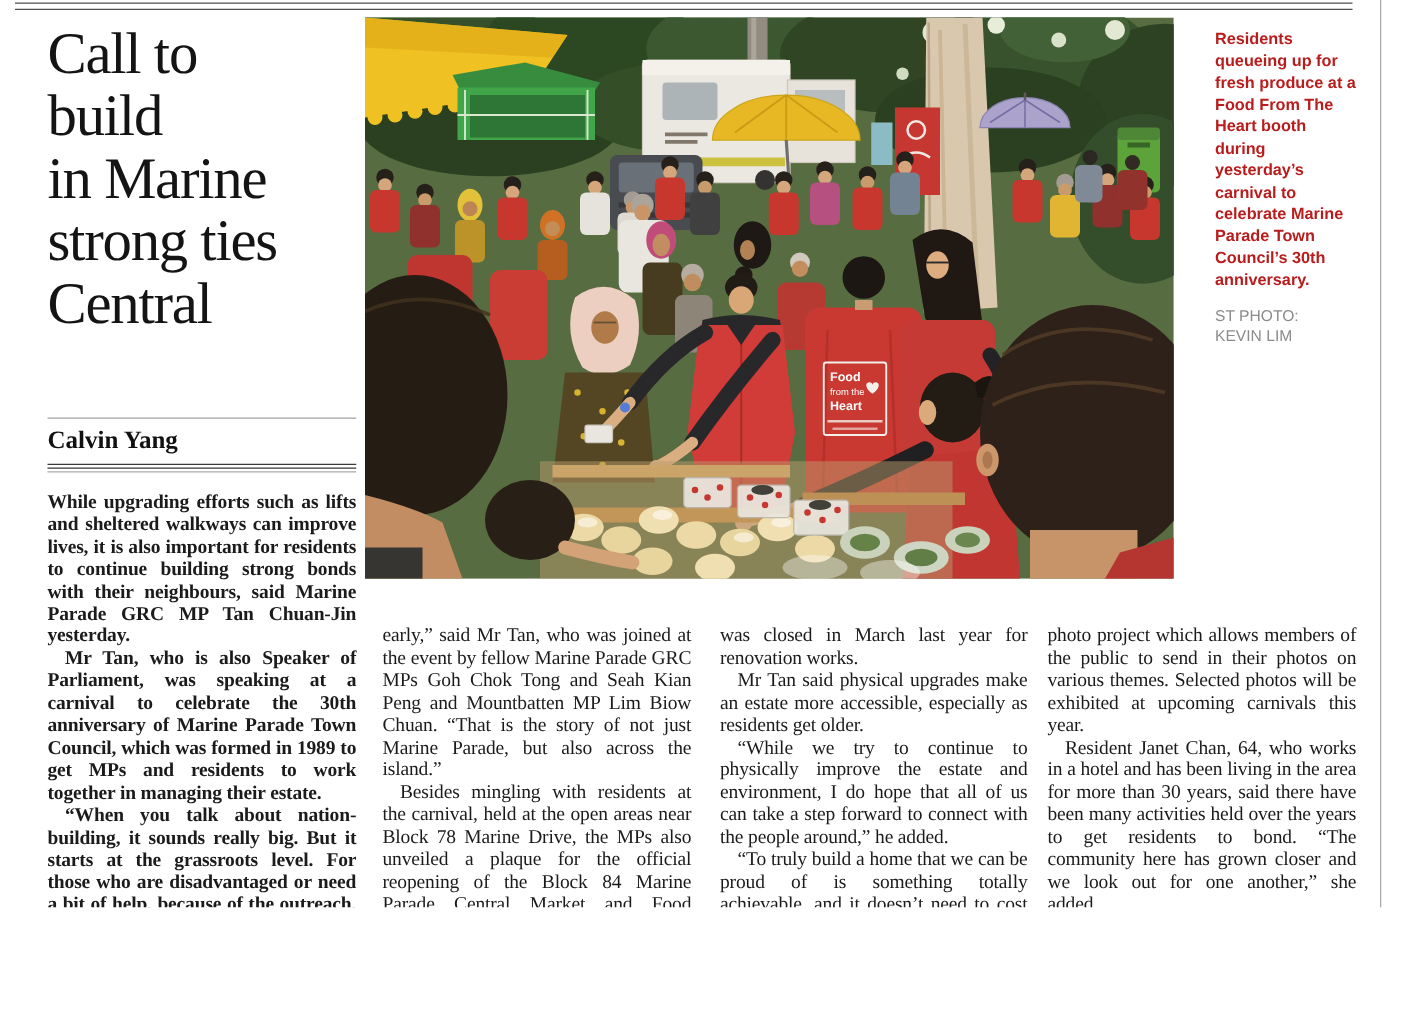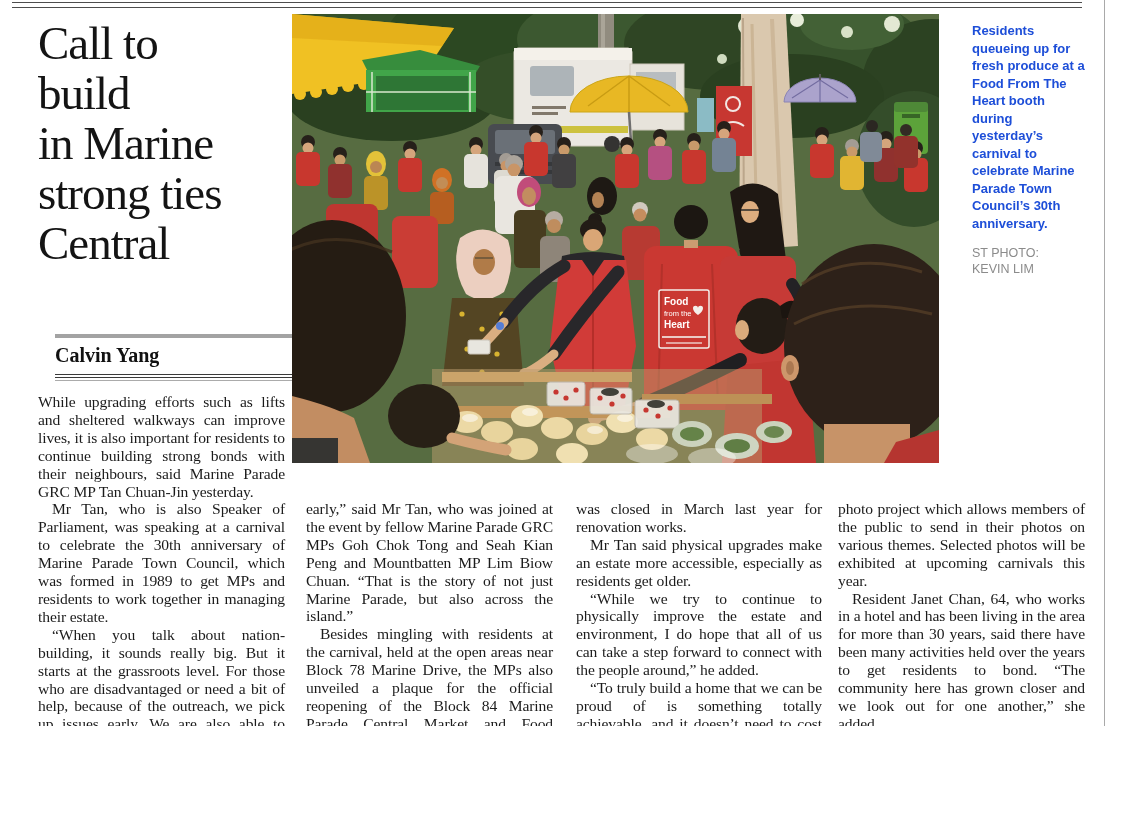--- a/index.html
+++ b/index.html
@@ -8,40 +8,40 @@
   
   .rule-top{position:absolute;left:12px;top:2px;width:1070px;height:4px;
             border-top:1.8px solid #4d4d4d;border-bottom:1.3px solid #4d4d4d;}
   .rule-bottom{position:absolute;left:12px;top:801px;width:1070px;height:12px;
             background:repeating-linear-gradient(to bottom,#8f8f8f 0,#8f8f8f 1.2px,#ffffff 1.2px,#ffffff 3.3px);}
   .rule-vertical{position:absolute;left:1104px;top:0;width:0;height:818px;border-left:1.5px solid #a9a9a9;}
   
   .headline{position:absolute;left:38px;top:18px;width:262px;font-size:47px;line-height:50px;
             letter-spacing:-1px;color:#141414;}
   
-  .byline-block{position:absolute;left:38px;top:334px;width:247px;border-top:4px solid #a3a3a3;margin-left:17px;}
+  .byline-block{position:absolute;left:38px;top:334px;width:247px;border-top:1px solid #a3a3a3;}
   .byline-name{font-weight:bold;font-size:20px;padding:6px 0 7px 0;color:#111;}
   .triple-rule .r1{border-top:1.4px solid #3a3a3a;}
   .triple-rule .r2{border-top:1.4px solid #3a3a3a;margin-top:2.2px;}
   .triple-rule .r3{border-top:1px solid #ababab;margin-top:2.2px;}
   
   .col{position:absolute;width:247px;font-size:15.6px;line-height:17.9px;letter-spacing:-0.12px;}
   .col p{margin:0;text-align:justify;}
   .col p.indent{text-indent:14px;}
-  .col1{left:38px;top:393px;}
+  .col1{left:38px;top:393px;font-weight:bold;}
   .col2{left:306px;top:500px;}
   .col3{left:576px;top:500px;width:246px;}
   .col4{left:838px;top:500px;}
   
   .photo{position:absolute;left:292px;top:14px;width:647px;height:449px;text-align:right;}
   .photo svg{display:block;width:100%;height:100%;}
   
   .caption{position:absolute;left:972px;top:22px;width:113px;
            font-family:"Liberation Sans","DejaVu Sans",sans-serif;}
-  .caption-text{font-weight:bold;font-size:13px;line-height:17.5px;color:#1d4ed8;}
+  .caption-text{font-weight:bold;font-size:13px;line-height:17.5px;color:#b91c1c;}
   .caption-credit{margin-top:14px;font-size:12.5px;line-height:15.5px;color:#8b8b8b;max-width:84px;}
   
   .email-rule{border-top:1px solid #7a7a7a;margin-top:10px;}
   .email{padding-top:12px;font-family:Liberation Mono, monospace;
          font-size:14.5px;letter-spacing:0.3px;color:#3d3d3d;}
   svg text{font-family:"Liberation Sans","DejaVu Sans",sans-serif;}
 </style>
 </head>
 <body>
 

